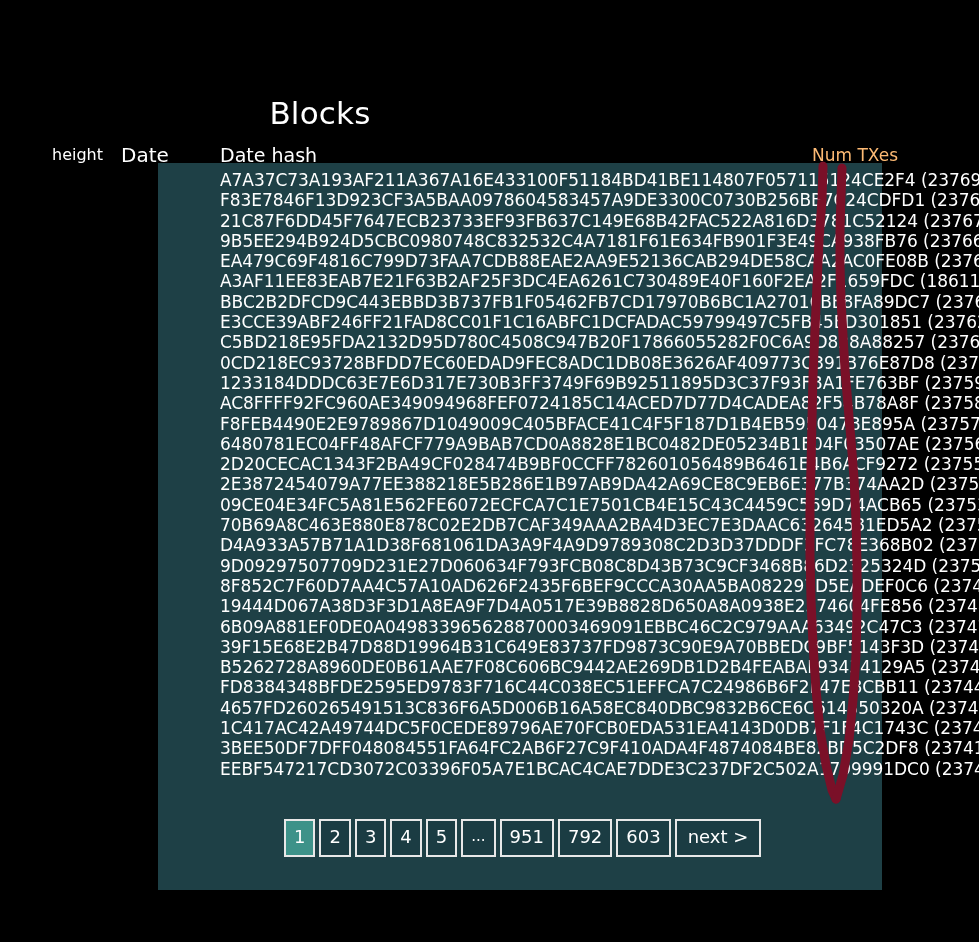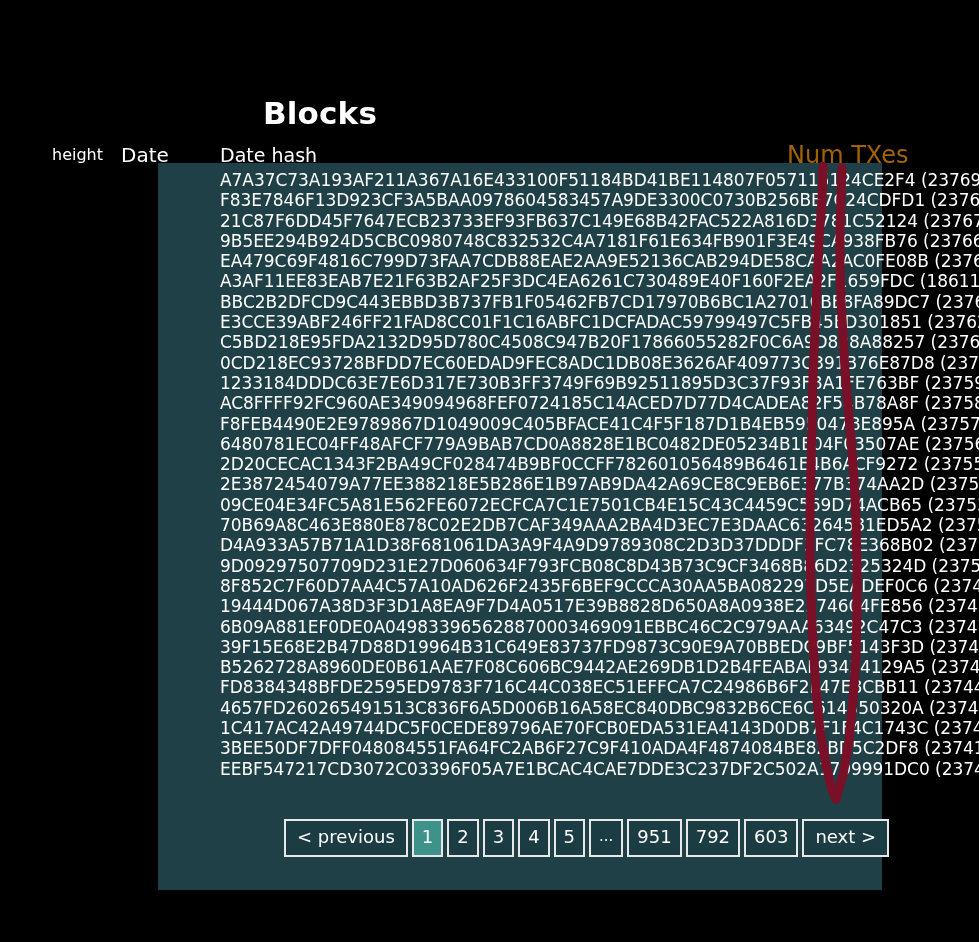--- a/index.html
+++ b/index.html
@@ -17,21 +17,21 @@
   }
 
   
   #page-title {
     position: absolute;
     left: 0;
     top: 94px;
     width: 640px;
     text-align: center;
     font-size: 31px;
-    font-weight: 700;
+    font-weight: 400;
     color: #ffffff;
     letter-spacing: 0.2px;
     line-height: 38px;
   }
 
   
   #col-head-height {
     position: absolute;
     left: 52px;
     top: 143px;
@@ -51,25 +51,25 @@
     position: absolute;
     left: 220px;
     top: 143px;
     font-size: 19px;
     line-height: 24px;
     color: #ffffff;
     z-index: 4;
   }
   #col-head-numtxes {
     position: absolute;
-    left: 787px;
-    top: 143px;
-    font-size: 24px;
-    line-height: 24px;
-    color: #a16207;
+    left: 812px;
+    top: 143px;
+    font-size: 17px;
+    line-height: 24px;
+    color: #fdba74;
     z-index: 4;
     white-space: nowrap;
   }
 
   
   #table-panel {
     position: absolute;
     left: 158px;
     top: 163px;
     width: 724px;
@@ -187,21 +187,20 @@
     <div class="block-row"><span class="hash">39F15E68E2B47D88D19964B31C649E83737FD9873C90E9A70BBEDC9BF5143F3D</span><span class="txcount"> (<span>23746</span>)</span></div>
     <div class="block-row"><span class="hash">B5262728A8960DE0B61AAE7F08C606BC9442AE269DB1D2B4FEABAF93434129A5</span><span class="txcount"> (<span>23745</span>)</span></div>
     <div class="block-row"><span class="hash">FD8384348BFDE2595ED9783F716C44C038EC51EFFCA7C24986B6F2F47E8CBB11</span><span class="txcount"> (<span>23744</span>)</span></div>
     <div class="block-row"><span class="hash">4657FD260265491513C836F6A5D006B16A58EC840DBC9832B6CE6C614350320A</span><span class="txcount"> (<span>23743</span>)</span></div>
     <div class="block-row"><span class="hash">1C417AC42A49744DC5F0CEDE89796AE70FCB0EDA531EA4143D0DB7F1F4C1743C</span><span class="txcount"> (<span>23742</span>)</span></div>
     <div class="block-row"><span class="hash">3BEE50DF7DFF048084551FA64FC2AB6F27C9F410ADA4F4874084BE82BD5C2DF8</span><span class="txcount"> (<span>23741</span>)</span></div>
     <div class="block-row"><span class="hash">EEBF547217CD3072C03396F05A7E1BCAC4CAE7DDE3C237DF2C502A1799991DC0</span><span class="txcount"> (<span>23740</span>)</span></div>
   </div>
 
 <div id="pagination">
-    <div class="page-btn wide">&lt; previous</div>
     <div class="page-btn active">1</div>
     <div class="page-btn">2</div>
     <div class="page-btn">3</div>
     <div class="page-btn">4</div>
     <div class="page-btn">5</div>
     <div class="page-btn ellipsis">...</div>
     <div class="page-btn">951</div>
     <div class="page-btn">792</div>
     <div class="page-btn">603</div>
     <div class="page-btn wide">next &gt;</div>

